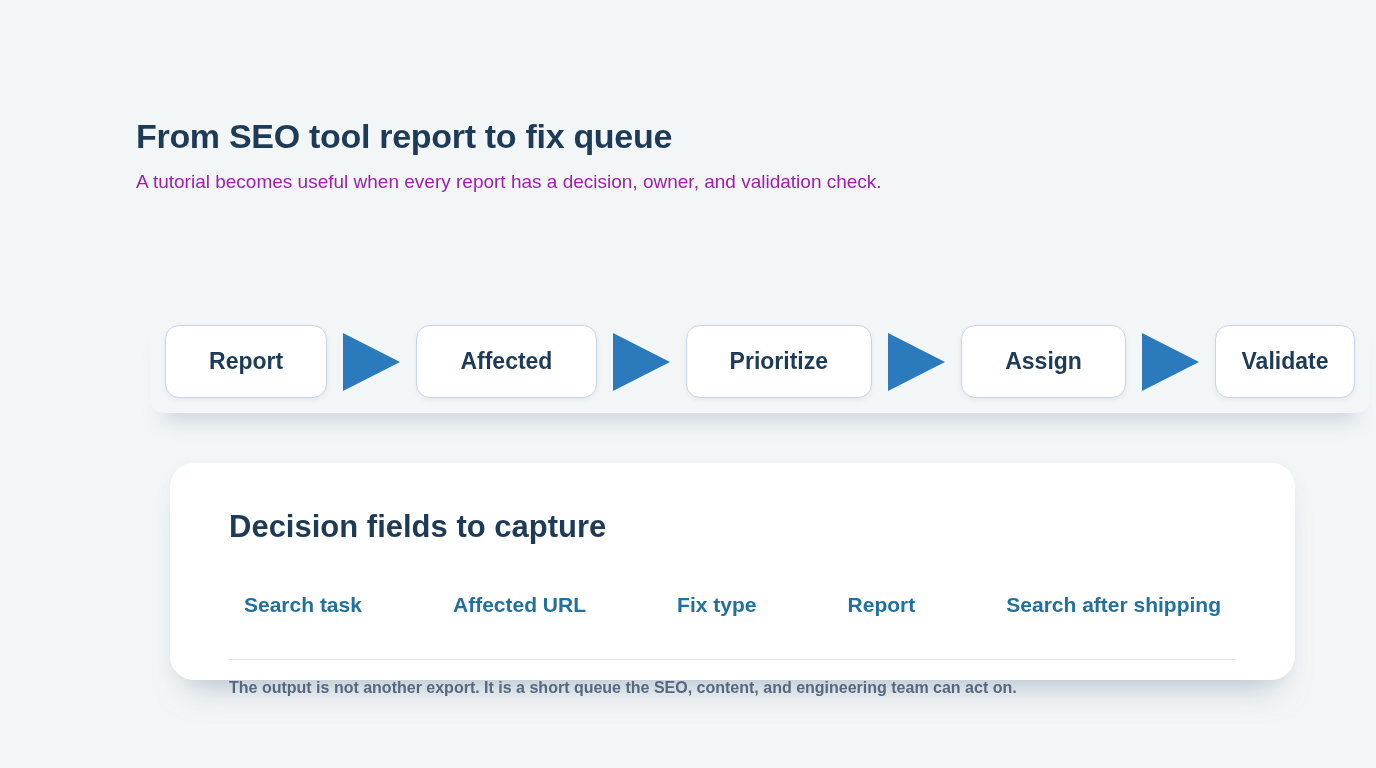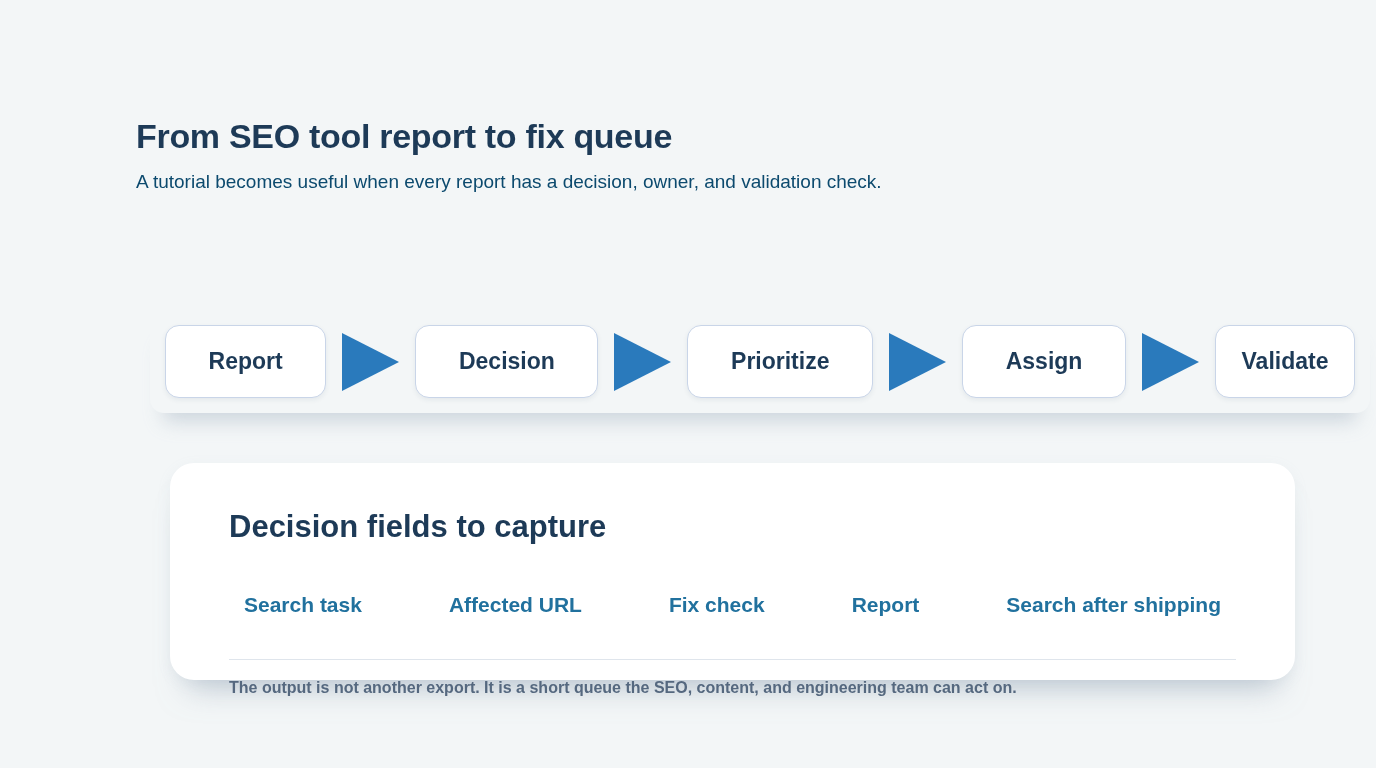--- a/index.html
+++ b/index.html
@@ -17,21 +17,21 @@
     font-size: 34px;
     font-weight: 700;
     color: #1d3a57;
     letter-spacing: -0.3px;
     line-height: 1.15;
   }
   .page-subtitle {
     margin-top: 14px;
     font-size: 19px;
     font-weight: 400;
-    color: #0c4a6e;
+    color: #a21caf;
   }
 
   
   .flow-wrap {
     position: absolute;
     top: 250px;
     left: 90px;
     width: 1220px;
   }
   .flow {
@@ -114,34 +114,34 @@
 
 <div class="header">
   <h1 class="page-title">From SEO tool report to fix queue</h1>
   <p class="page-subtitle">A tutorial becomes useful when every report has a decision, owner, and validation check.</p>
 </div>
 
 <div class="flow-wrap">
   <div class="flow">
     <div class="flow-step">Report</div>
     <div class="flow-arrow"></div>
-    <div class="flow-step">Decision</div>
+    <div class="flow-step">Affected</div>
     <div class="flow-arrow"></div>
     <div class="flow-step">Prioritize</div>
     <div class="flow-arrow"></div>
     <div class="flow-step">Assign</div>
     <div class="flow-arrow"></div>
     <div class="flow-step">Validate</div>
   </div>
 </div>
 
 <div class="card">
   <h2 class="card-heading">Decision fields to capture</h2>
   <div class="fields-row">
     <span class="field-label">Search task</span>
     <span class="field-label">Affected URL</span>
-    <span class="field-label">Fix check</span>
+    <span class="field-label">Fix type</span>
     <span class="field-label">Report</span>
     <span class="field-label">Search after shipping</span>
   </div>
   <hr class="divider">
   <p class="card-note">The output is not another export. It is a short queue the SEO, content, and engineering team can act on.</p>
 </div>
 
 </body></html>

